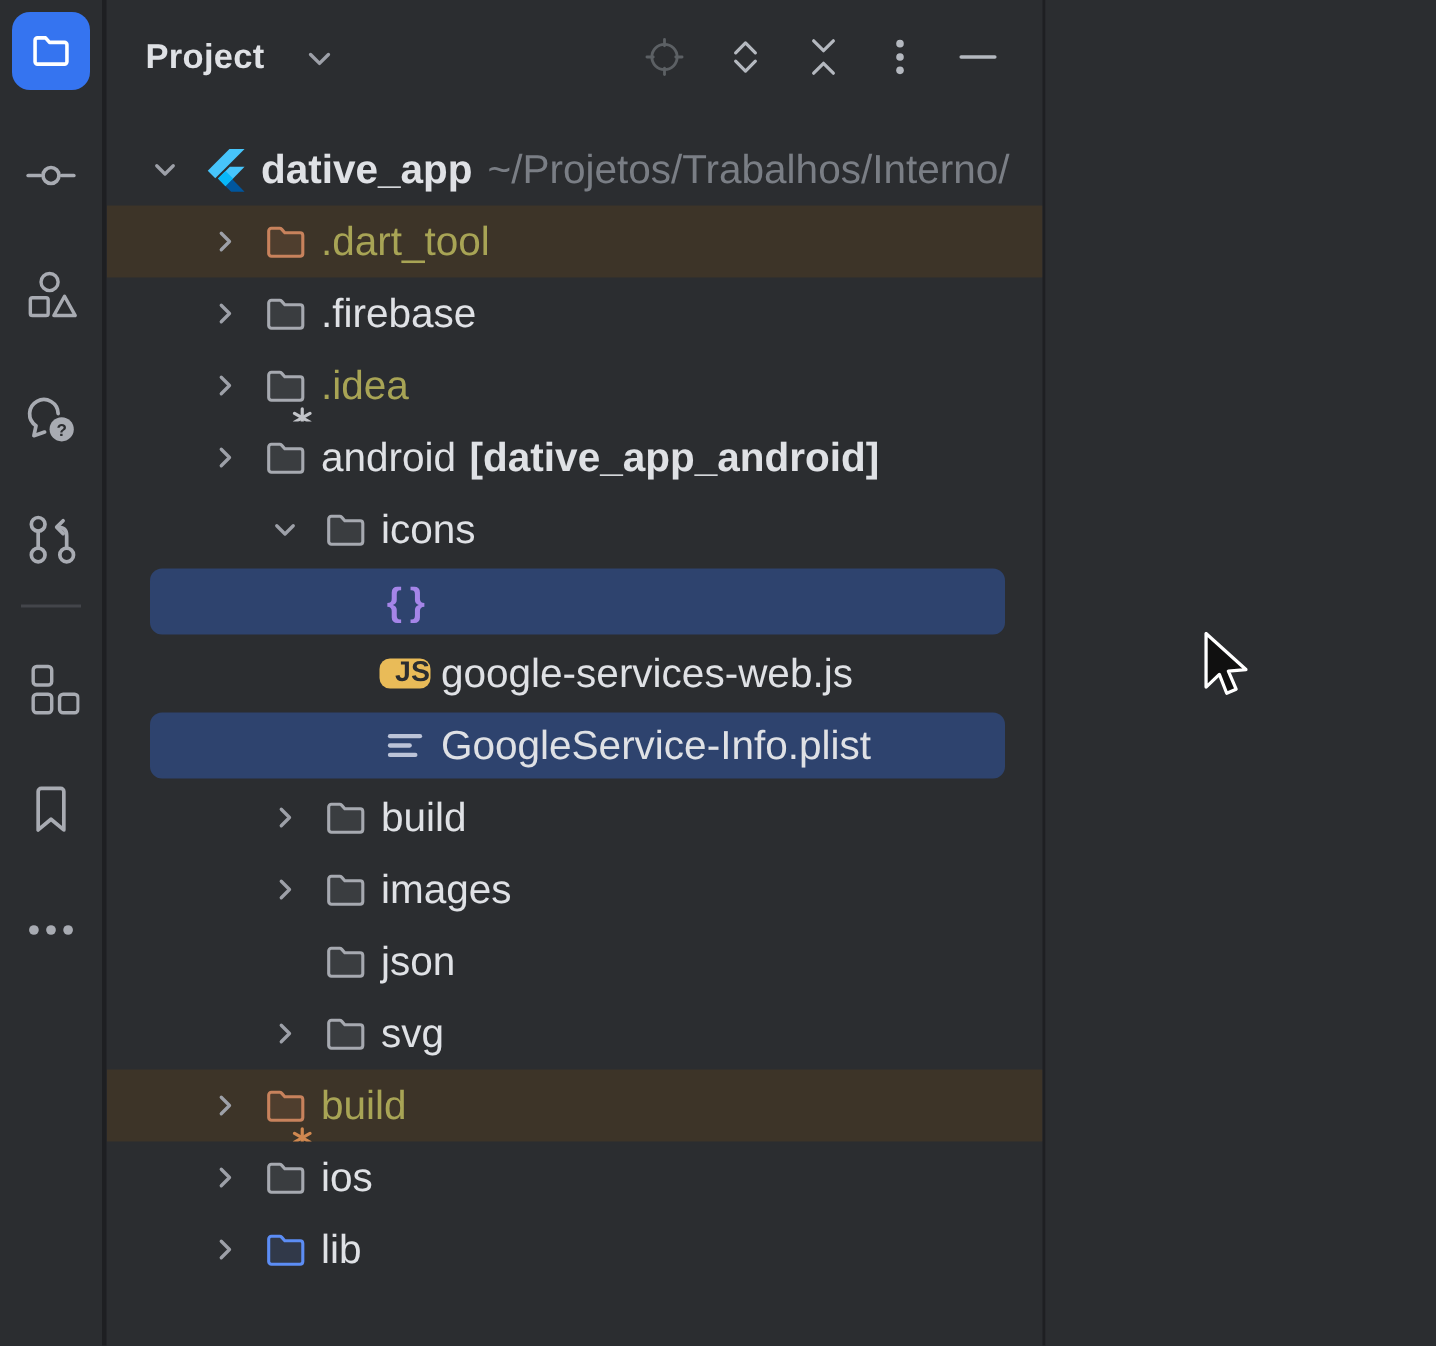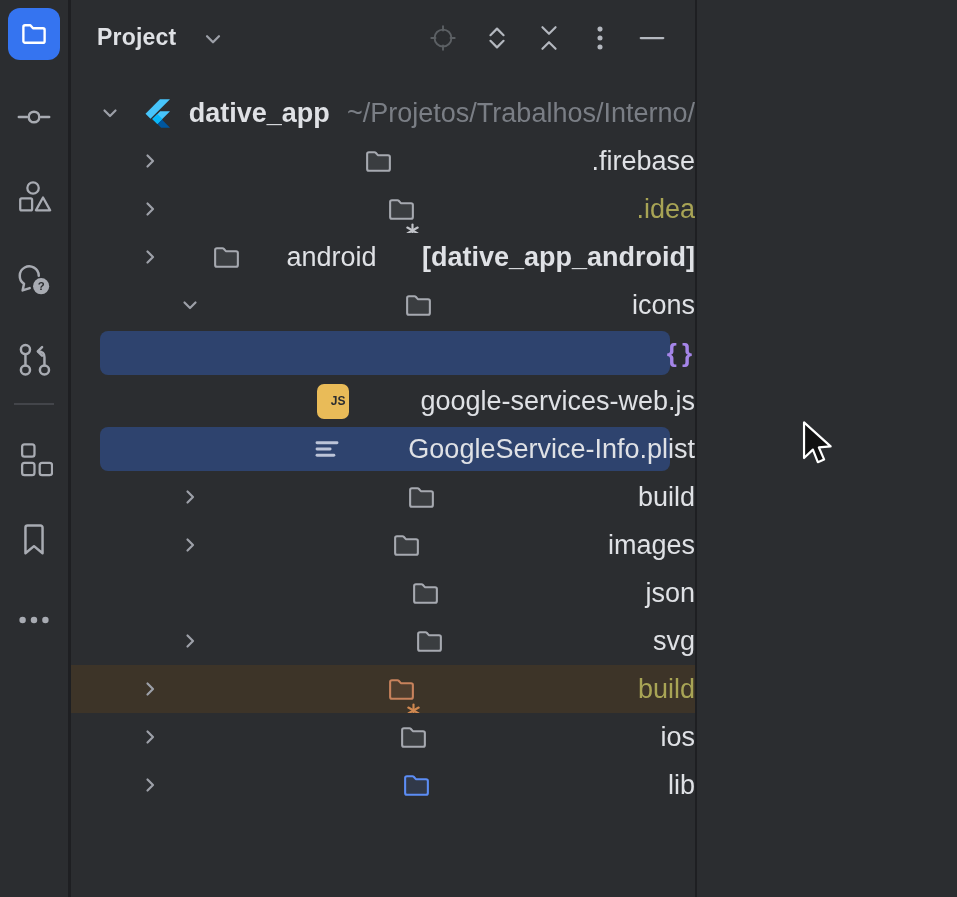--- a/index.html
+++ b/index.html
@@ -39,21 +39,21 @@
   .ph-icon svg{width:30px;height:30px;}
   .ph-locate{left:356px;color:#5C6064;}
   .ph-expand{left:410px;}
   .ph-collapse{left:462px;}
   .ph-options{left:513px;}
   .ph-hide{left:565px;}
   
   .tree{position:absolute;top:89px;left:0;right:0;}
   .row{
     position:relative;height:48px;display:flex;align-items:center;
-    white-space:nowrap;overflow:hidden;font-size:27px;color:var(--c-text);justify-content:space-between;
+    white-space:nowrap;overflow:hidden;font-size:27px;color:var(--c-text);
   }
   .row.hl-changed{background:var(--c-row_highlight);}
   .sel-bg{
     position:absolute;left:29px;right:25px;top:2px;bottom:2px;
     background:var(--c-selection);border-radius:8px;z-index:0;
   }
   .chev{
     flex:none;width:28px;height:28px;margin-left:calc(25px + var(--lvl)*40px);
     display:flex;align-items:center;justify-content:center;z-index:1;color:#9DA0A8;
   }
@@ -66,22 +66,22 @@
   .icon-folder{color:#A6A9B0;}
   .icon-folder-asterisk{color:#A6A9B0;}
   .icon-folder-excluded,.icon-folder-excluded-asterisk{color:var(--c-excluded_folder);}
   .icon-folder-source{color:var(--c-source_folder);}
   .badge{position:absolute;right:-3px;bottom:-4px;width:15px;height:15px;}
   .badge svg{width:15px;height:15px;}
   .icon-folder-asterisk .badge{color:#C2C4C9;}
   .icon-folder-excluded-asterisk .badge{color:#D08850;}
   .braces{font-size:26px;font-weight:600;color:var(--c-json_braces);letter-spacing:-1px;line-height:1;}
   .jsb{
-    width:30px;height:35px;border-radius:7px;background:var(--c-js_badge);
-    color:#2B2D30;font-size:12px;font-weight:700;display:flex;align-items:center;justify-content:center;padding-left:10px;
+    width:30px;height:20px;border-radius:7px;background:var(--c-js_badge);
+    color:#2B2D30;font-size:19px;font-weight:700;display:flex;align-items:center;justify-content:center;padding-left:10px;
   }
   .lbl{margin-left:8px;z-index:1;}
   .lbl.bold{font-weight:700;}
   .lbl.ignored{color:var(--c-ignored_text);}
   .sfx{font-weight:700;margin-left:9px;z-index:1;}
   .pth{color:var(--c-path_text);margin-left:10px;z-index:1;}
   
   .editor-area{position:absolute;left:697px;top:0;width:260px;height:897px;background:var(--c-panel_bg);}
   .cursor{position:absolute;left:802px;top:421px;width:30px;height:42px;z-index:50;}
 </style>
@@ -236,20 +236,33 @@
           <svg viewBox="0 0 24 24" style="width:31px;height:31px">
             <polygon points="13.9,1 2.7,12.2 6.6,16.1 21.7,1" fill="#47C5FB"></polygon>
             <polygon points="14.1,10.2 8,16.3 11.9,20.2 21.7,10.2" fill="#47C5FB"></polygon>
             <polygon points="11.9,20.2 14.8,23.1 21.7,23.1 15.4,16.7" fill="#00569E"></polygon>
             <polygon points="8,16.3 11.9,12.4 15.8,16.3 11.9,20.2" fill="#00B5F8" opacity="0.9"></polygon>
           </svg>
         </span>
         <span class="lbl bold">dative_app</span>
         <span class="pth">~/Projetos/Trabalhos/Interno/</span>
       </div>
+      <div class="row hl-changed" style="--lvl: 1;">
+        <span class="chev">
+          <svg viewBox="0 0 24 24" fill="none" stroke="currentColor" stroke-width="2.2" stroke-linecap="round" stroke-linejoin="round">
+            <polyline points="9.5,6.5 15,12 9.5,17.5"></polyline>
+          </svg>
+        </span>
+        <span class="tree-icon icon-folder-excluded">
+          <svg class="fold" viewBox="0 0 24 24">
+            <path d="M3.2 6.2 C3.2 5.4 3.85 4.8 4.6 4.8 H8.9 C9.3 4.8 9.6 4.95 9.85 5.22 L11.5 7.1 H19.4 C20.2 7.1 20.8 7.7 20.8 8.5 V17.8 C20.8 18.6 20.2 19.2 19.4 19.2 H4.6 C3.85 19.2 3.2 18.6 3.2 17.8 Z" fill="currentColor" fill-opacity="0.13" stroke="currentColor" stroke-width="1.6" stroke-linejoin="round"></path>
+          </svg>
+        </span>
+        <span class="lbl ignored">.dart_tool</span>
+      </div>
       <div class="row" style="--lvl: 1;">
         <span class="chev">
           <svg viewBox="0 0 24 24" fill="none" stroke="currentColor" stroke-width="2.2" stroke-linecap="round" stroke-linejoin="round">
             <polyline points="9.5,6.5 15,12 9.5,17.5"></polyline>
           </svg>
         </span>
         <span class="tree-icon icon-folder">
           <svg class="fold" viewBox="0 0 24 24">
             <path d="M3.2 6.2 C3.2 5.4 3.85 4.8 4.6 4.8 H8.9 C9.3 4.8 9.6 4.95 9.85 5.22 L11.5 7.1 H19.4 C20.2 7.1 20.8 7.7 20.8 8.5 V17.8 C20.8 18.6 20.2 19.2 19.4 19.2 H4.6 C3.85 19.2 3.2 18.6 3.2 17.8 Z" fill="currentColor" fill-opacity="0.13" stroke="currentColor" stroke-width="1.6" stroke-linejoin="round"></path>
           </svg>

